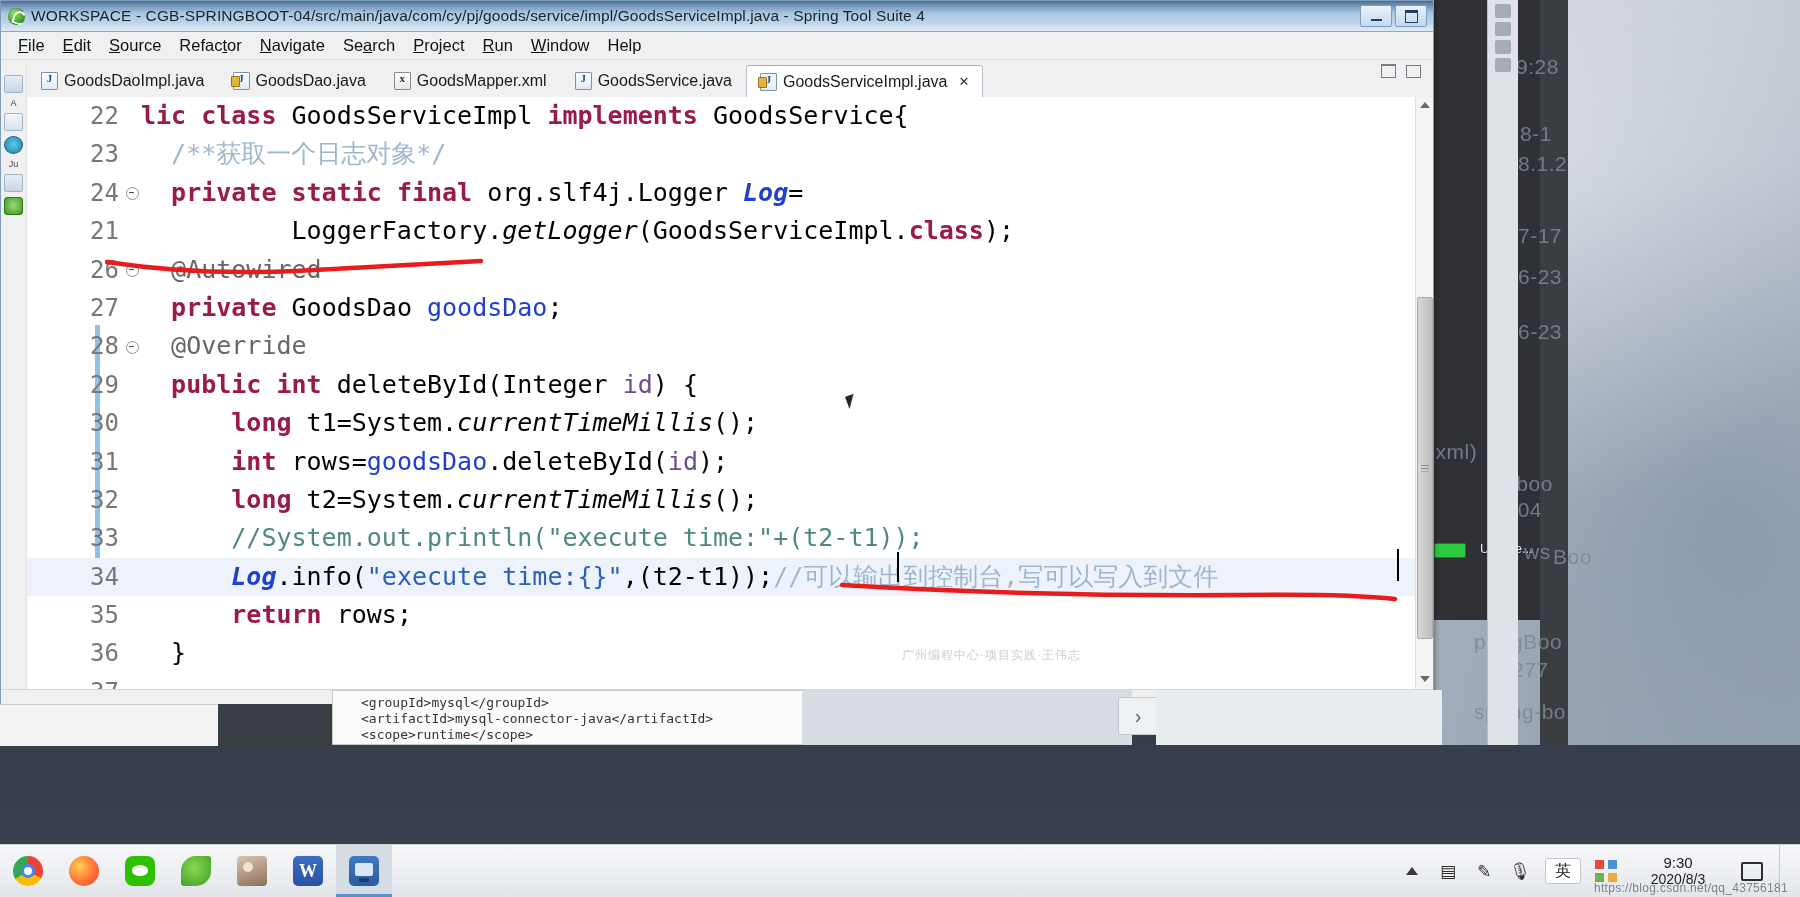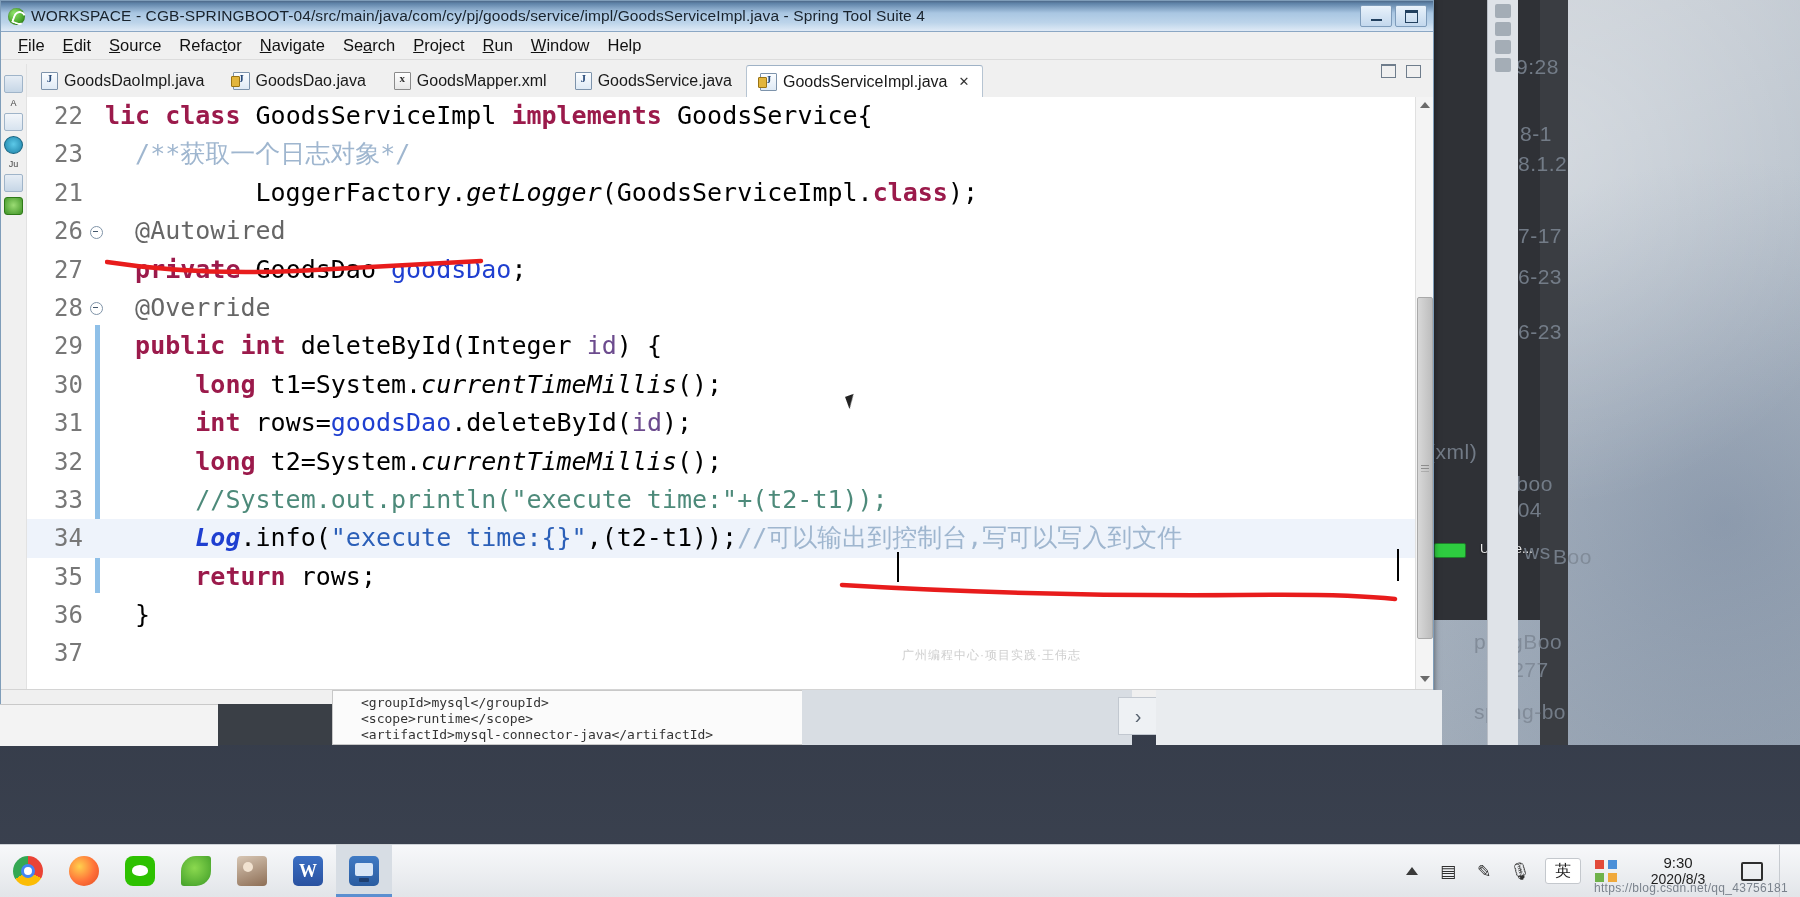--- a/index.html
+++ b/index.html
@@ -163,21 +163,21 @@
   }
   .code-area{position:absolute;left:0;top:0;right:0;bottom:0;}
   .cline{
     position:relative;height:38.4px;display:flex;align-items:center;
     font-family:"DejaVu Sans Mono","Liberation Mono",monospace;
     font-size:25px;line-height:38.4px;white-space:pre;
   }
   .cline.hl{background:#eef3fb;}
   .ln{
     width:56px;text-align:right;color:#777;font-size:24px;flex:none;
-    font-family:"DejaVu Sans Mono",monospace;padding-right:4px;
+    font-family:"DejaVu Sans Mono",monospace;padding-right:4px;margin-left:36px;
   }
   .fold{
     width:18px;flex:none;text-align:center;color:#4f6f93;font-size:14px;
   }
   .fold i{
     display:inline-block;width:11px;height:11px;border:1px solid #7f94a8;border-radius:50%;
     position:relative;background:#fff;vertical-align:middle;
   }
   .fold i:after{
     content:"";position:absolute;left:2px;top:4px;width:5px;height:1px;background:#44586d;
@@ -434,20 +434,21 @@
 
     <div class="editor">
       <div class="gutter-sep"></div>
       <div class="folding-bar"></div>
 
       <div class="changebar" style="top:228px;height:268px;"></div>
 
       <div class="code-area" id="code-area">
           <div class="cline"><span class="ln">22</span><span class="fold"></span><span class="src"><span class="kw">lic </span><span class="kw">class </span><span>GoodsServiceImpl </span><span class="kw">implements </span><span>GoodsService{</span></span></div>
           <div class="cline"><span class="ln">23</span><span class="fold"></span><span class="src"><span class="cmt-blue">  /**获取一个日志对象*/</span></span></div>
+          <div class="cline"><span class="ln">24</span><span class="fold"><i></i></span><span class="src"><span>  </span><span class="kw">private static final </span><span>org.slf4j.Logger </span><span class="fldi">Log</span><span>=</span></span></div>
           <div class="cline"><span class="ln">21</span><span class="fold"></span><span class="src"><span>          LoggerFactory.</span><span class="mi">getLogger</span><span>(GoodsServiceImpl.</span><span class="kw">class</span><span>);</span></span></div>
           <div class="cline"><span class="ln">26</span><span class="fold"><i></i></span><span class="src"><span class="ann">  @Autowired</span></span></div>
           <div class="cline"><span class="ln">27</span><span class="fold"></span><span class="src"><span>  </span><span class="kw">private </span><span>GoodsDao </span><span class="fld">goodsDao</span><span>;</span></span></div>
           <div class="cline"><span class="ln">28</span><span class="fold"><i></i></span><span class="src"><span class="ann">  @Override</span></span></div>
           <div class="cline"><span class="ln">29</span><span class="fold"></span><span class="src"><span>  </span><span class="kw">public int </span><span>deleteById(Integer </span><span class="param">id</span><span>) {</span></span></div>
           <div class="cline"><span class="ln">30</span><span class="fold"></span><span class="src"><span>      </span><span class="kw">long </span><span>t1=System.</span><span class="mi">currentTimeMillis</span><span>();</span></span></div>
           <div class="cline"><span class="ln">31</span><span class="fold"></span><span class="src"><span>      </span><span class="kw">int </span><span>rows=</span><span class="fld">goodsDao</span><span>.deleteById(</span><span class="param">id</span><span>);</span></span></div>
           <div class="cline"><span class="ln">32</span><span class="fold"></span><span class="src"><span>      </span><span class="kw">long </span><span>t2=System.</span><span class="mi">currentTimeMillis</span><span>();</span></span></div>
           <div class="cline"><span class="ln">33</span><span class="fold"></span><span class="src"><span class="cmt">      //System.out.println("execute time:"+(t2-t1));</span></span></div>
           <div class="cline hl"><span class="ln">34</span><span class="fold"></span><span class="src"><span>      </span><span class="fldi">Log</span><span>.info(</span><span class="str">"execute time:{}"</span><span>,(t2-t1));</span><span class="cmt-blue">//可以输出到控制台,写可以写入到文件</span></span></div>
@@ -481,22 +482,22 @@
     </div>
 
     <div class="bottom-panel"></div>
   </div>
 
   <div class="bg-win-left"></div>
   <div class="bg-win-mid"></div>
 
   <div class="pom-win">
     <div class="pom-line">&lt;groupId&gt;mysql&lt;/groupId&gt;</div>
+    <div class="pom-line">&lt;artifactId&gt;mysql-connector-java&lt;/artifactId&gt;</div>
     <div class="pom-line">&lt;scope&gt;runtime&lt;/scope&gt;</div>
-    <div class="pom-line">&lt;artifactId&gt;mysql-connector-java&lt;/artifactId&gt;</div>
   </div>
   <div class="pom-strip"></div>
   <div class="arrow-box">›</div>
   <div class="bg-fill"></div>
 
   <div class="taskbar">
     <div class="tb-item">
       <div class="ic ic-chrome"></div>
     </div>
     <div class="tb-item">

